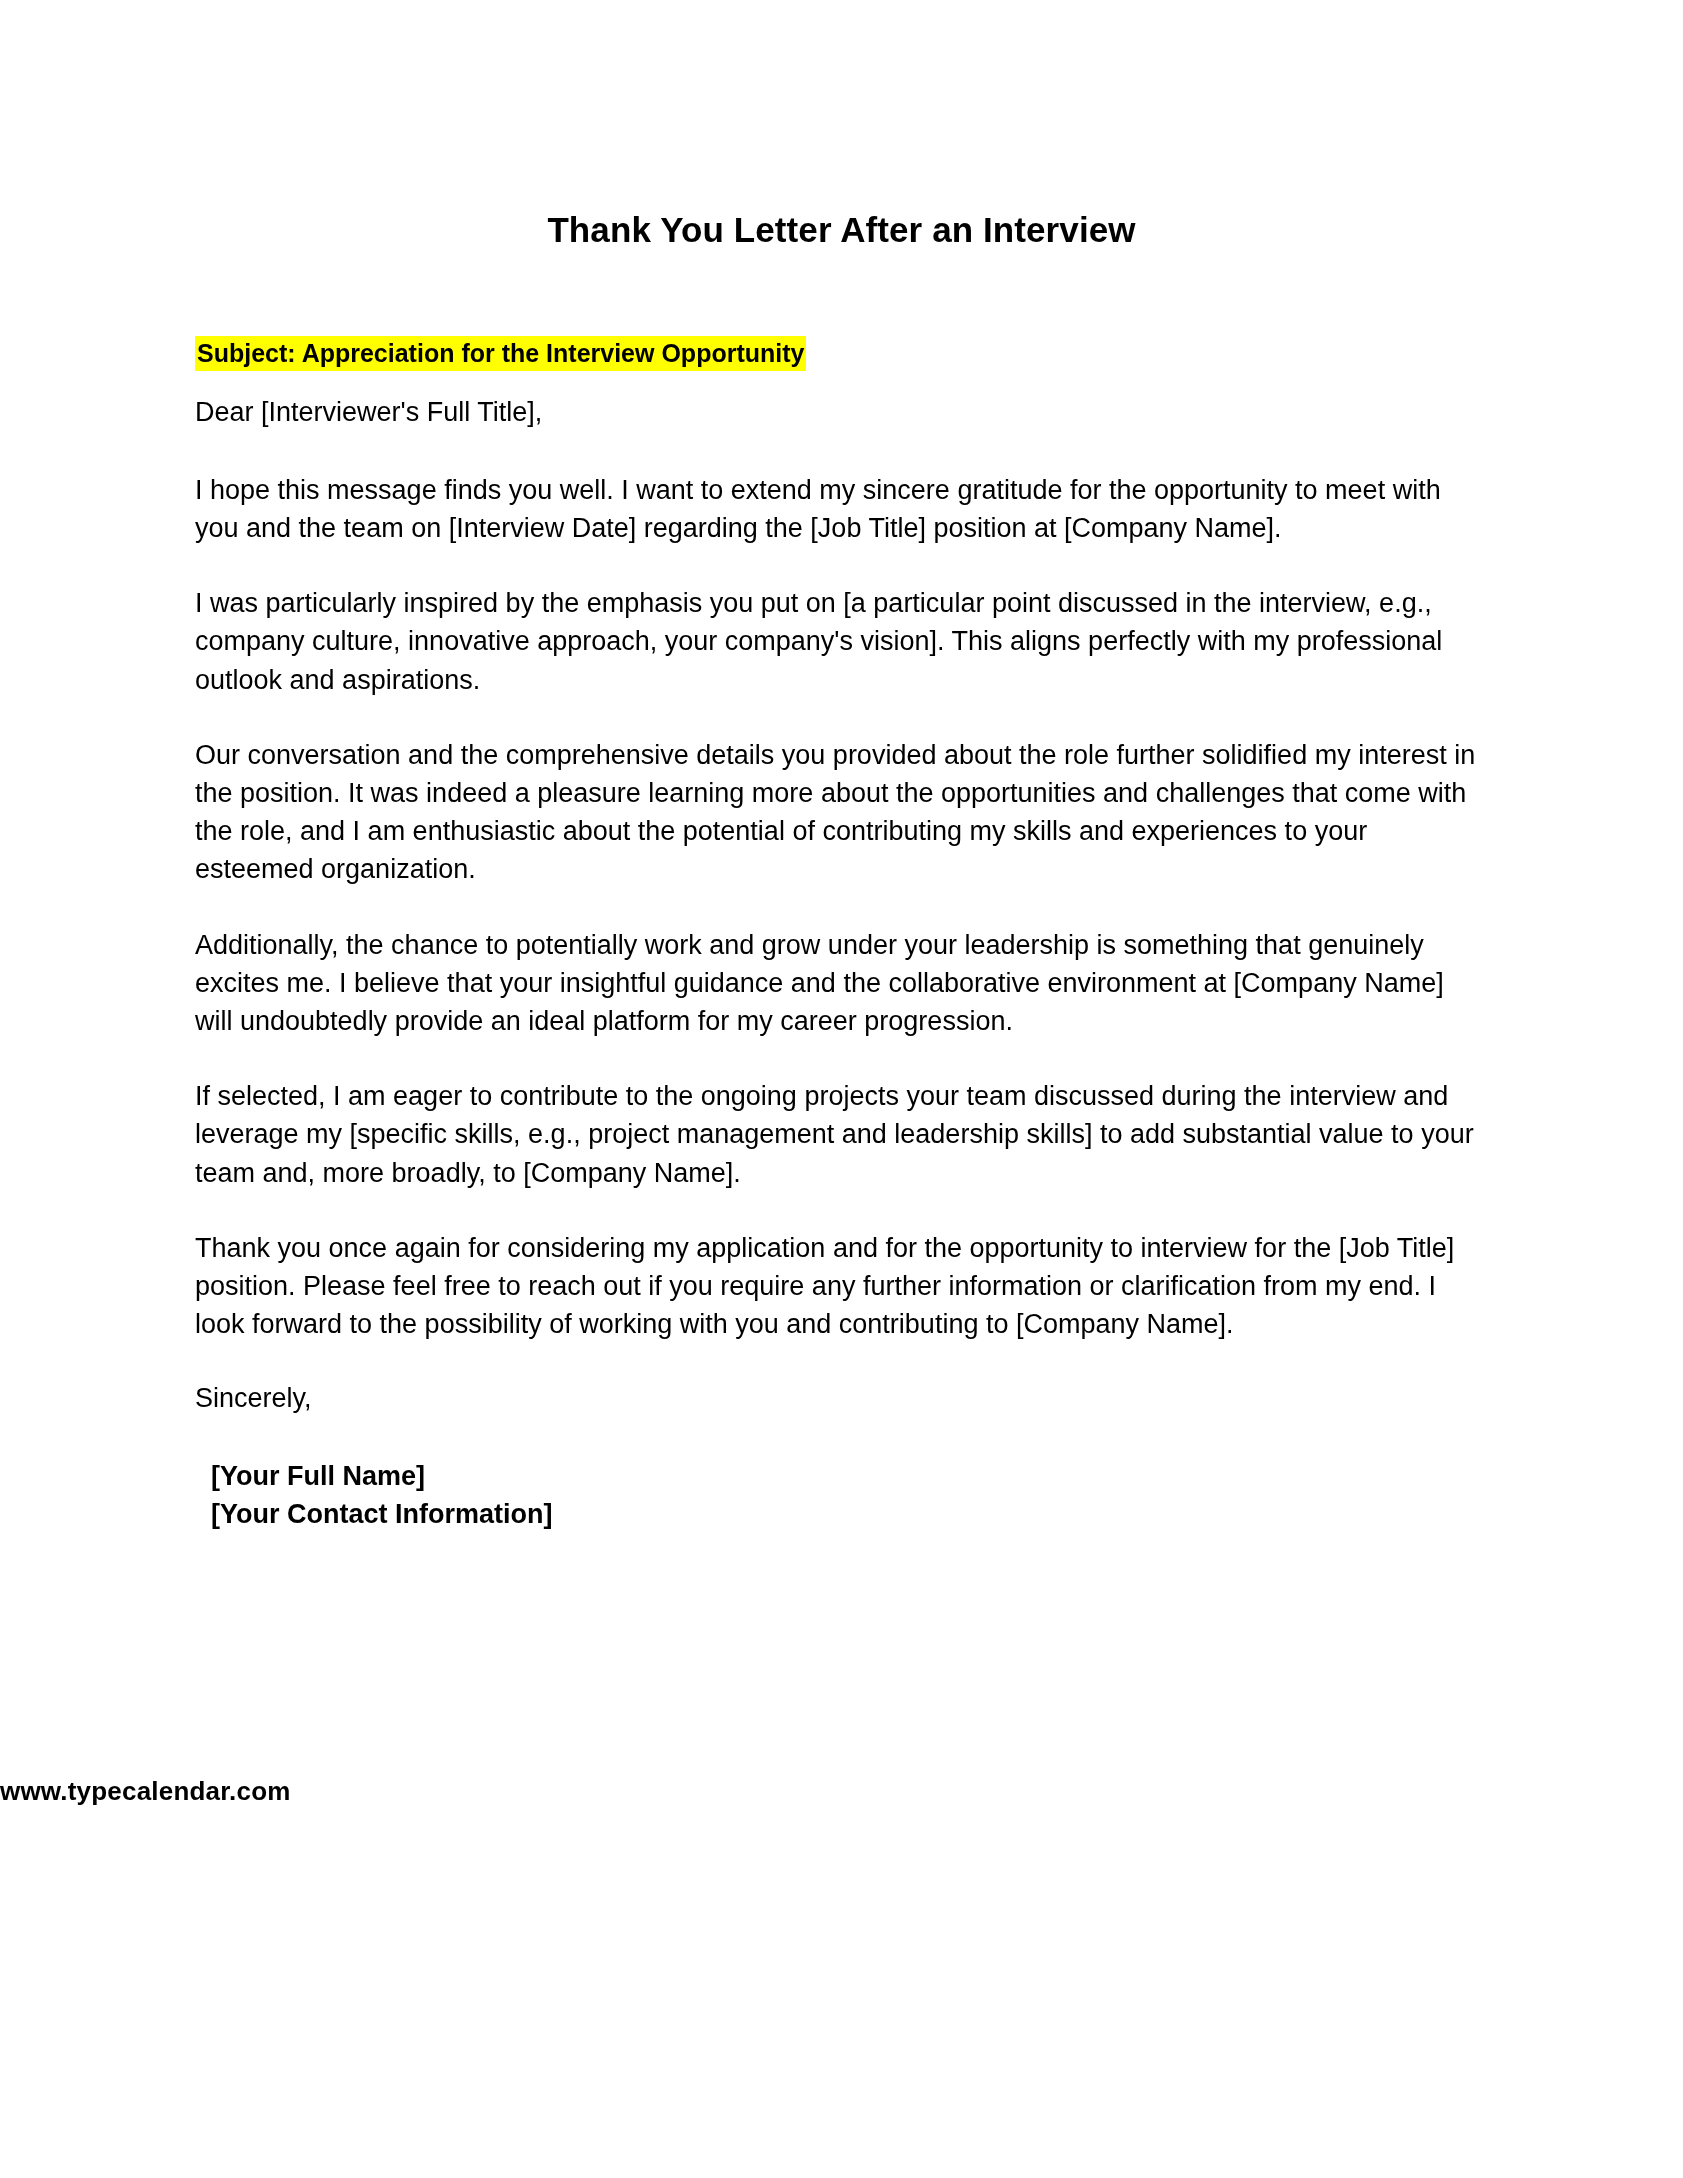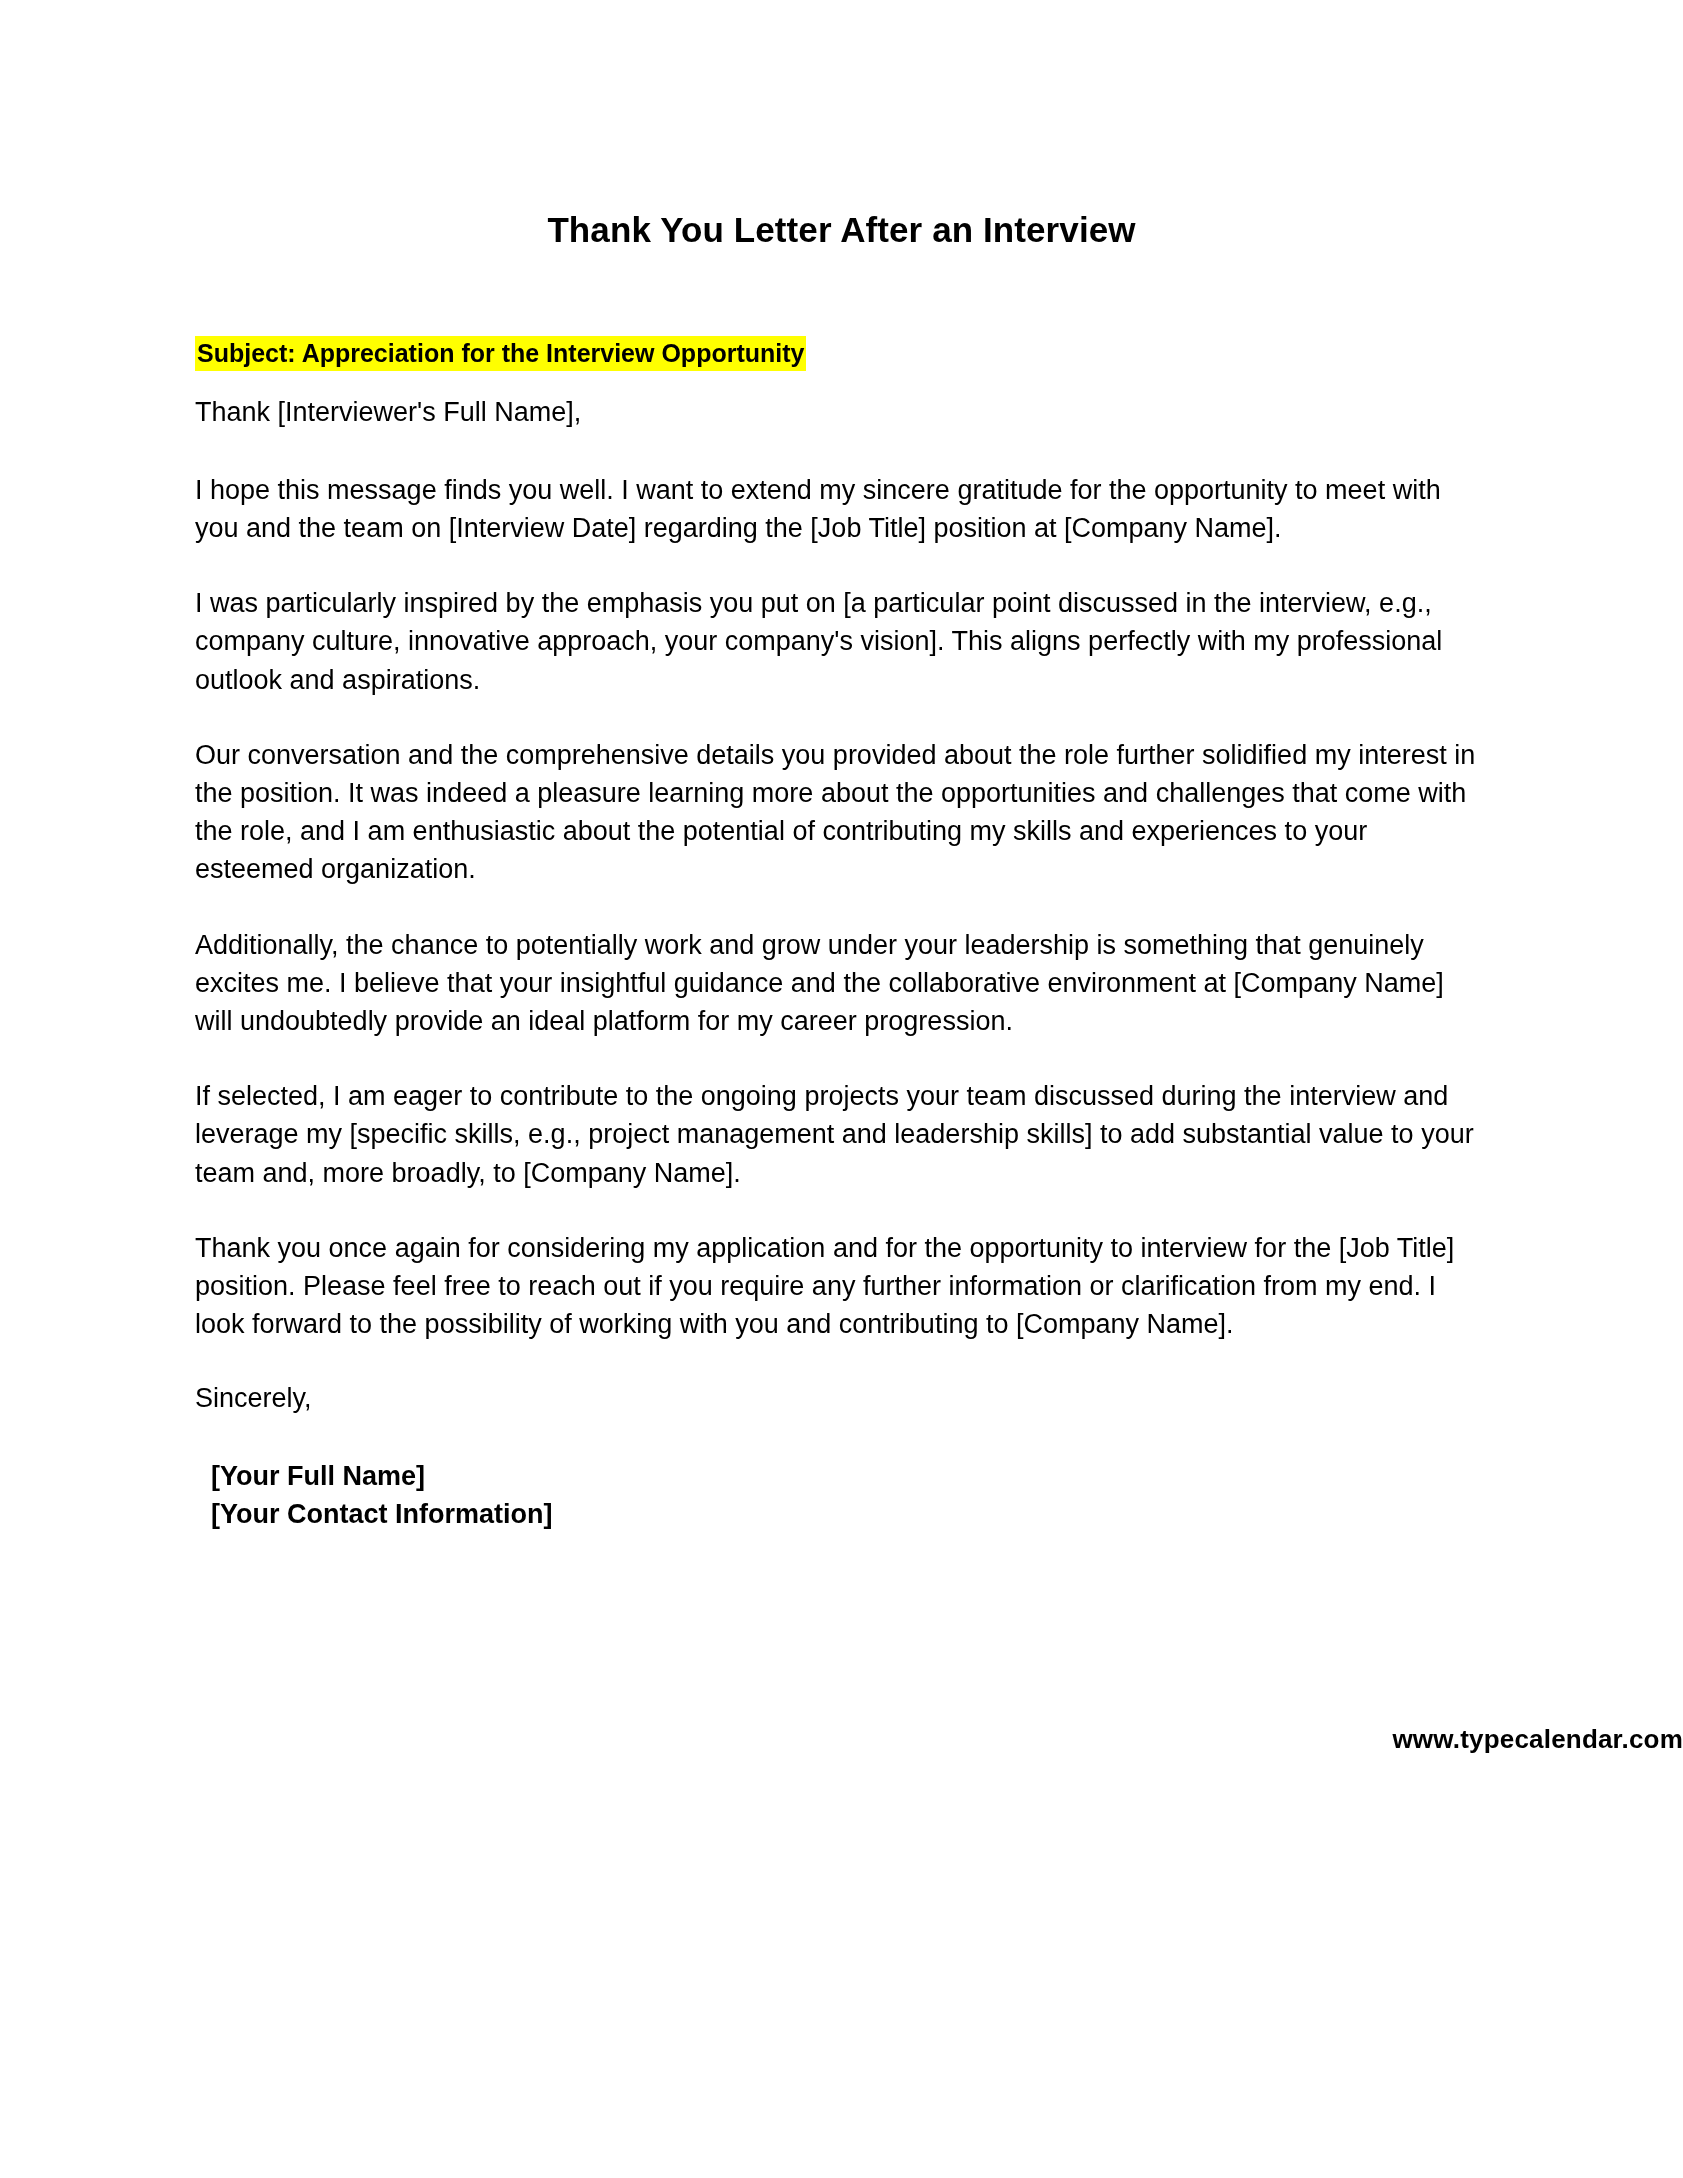--- a/index.html
+++ b/index.html
@@ -84,40 +84,40 @@
     margin: 16px;
   }
   .signature-block .sig-line {
     display: block;
   }
 
   
   .doc-footer {
     position: absolute;
     left: 0;
-    top: 1724px;
+    top: 1776px;
     width: 1683px;
-    text-align: right;
+    text-align: left;
     font-size: 26px;
     font-weight: bold;
     letter-spacing: 0.2px;
   }
 </style>
 </head>
 <body>
 
 <div class="page">
 
   <h1 class="doc-title">Thank You Letter After an Interview</h1>
 
   <div class="letter-body">
 
     <p class="subject-line"><span class="hl">Subject: Appreciation for the Interview Opportunity</span></p>
 
-    <p class="salutation">Thank [Interviewer's Full Name],</p>
+    <p class="salutation">Dear [Interviewer's Full Title],</p>
 
     <p class="para">I hope this message finds you well. I want to extend my sincere gratitude for the opportunity to meet with you and the team on [Interview Date] regarding the [Job Title] position at [Company Name].</p>
 
     <p class="para">I was particularly inspired by the emphasis you put on [a particular point discussed in the interview, e.g., company culture, innovative approach, your company's vision]. This aligns perfectly with my professional outlook and aspirations.</p>
 
     <p class="para">Our conversation and the comprehensive details you provided about the role further solidified my interest in the position. It was indeed a pleasure learning more about the opportunities and challenges that come with the role, and I am enthusiastic about the potential of contributing my skills and experiences to your esteemed organization.</p>
 
     <p class="para">Additionally, the chance to potentially work and grow under your leadership is something that genuinely excites me. I believe that your insightful guidance and the collaborative environment at [Company Name] will undoubtedly provide an ideal platform for my career progression.</p>
 
     <p class="para">If selected, I am eager to contribute to the ongoing projects your team discussed during the interview and leverage my [specific skills, e.g., project management and leadership skills] to add substantial value to your team and, more broadly, to [Company Name].</p>

